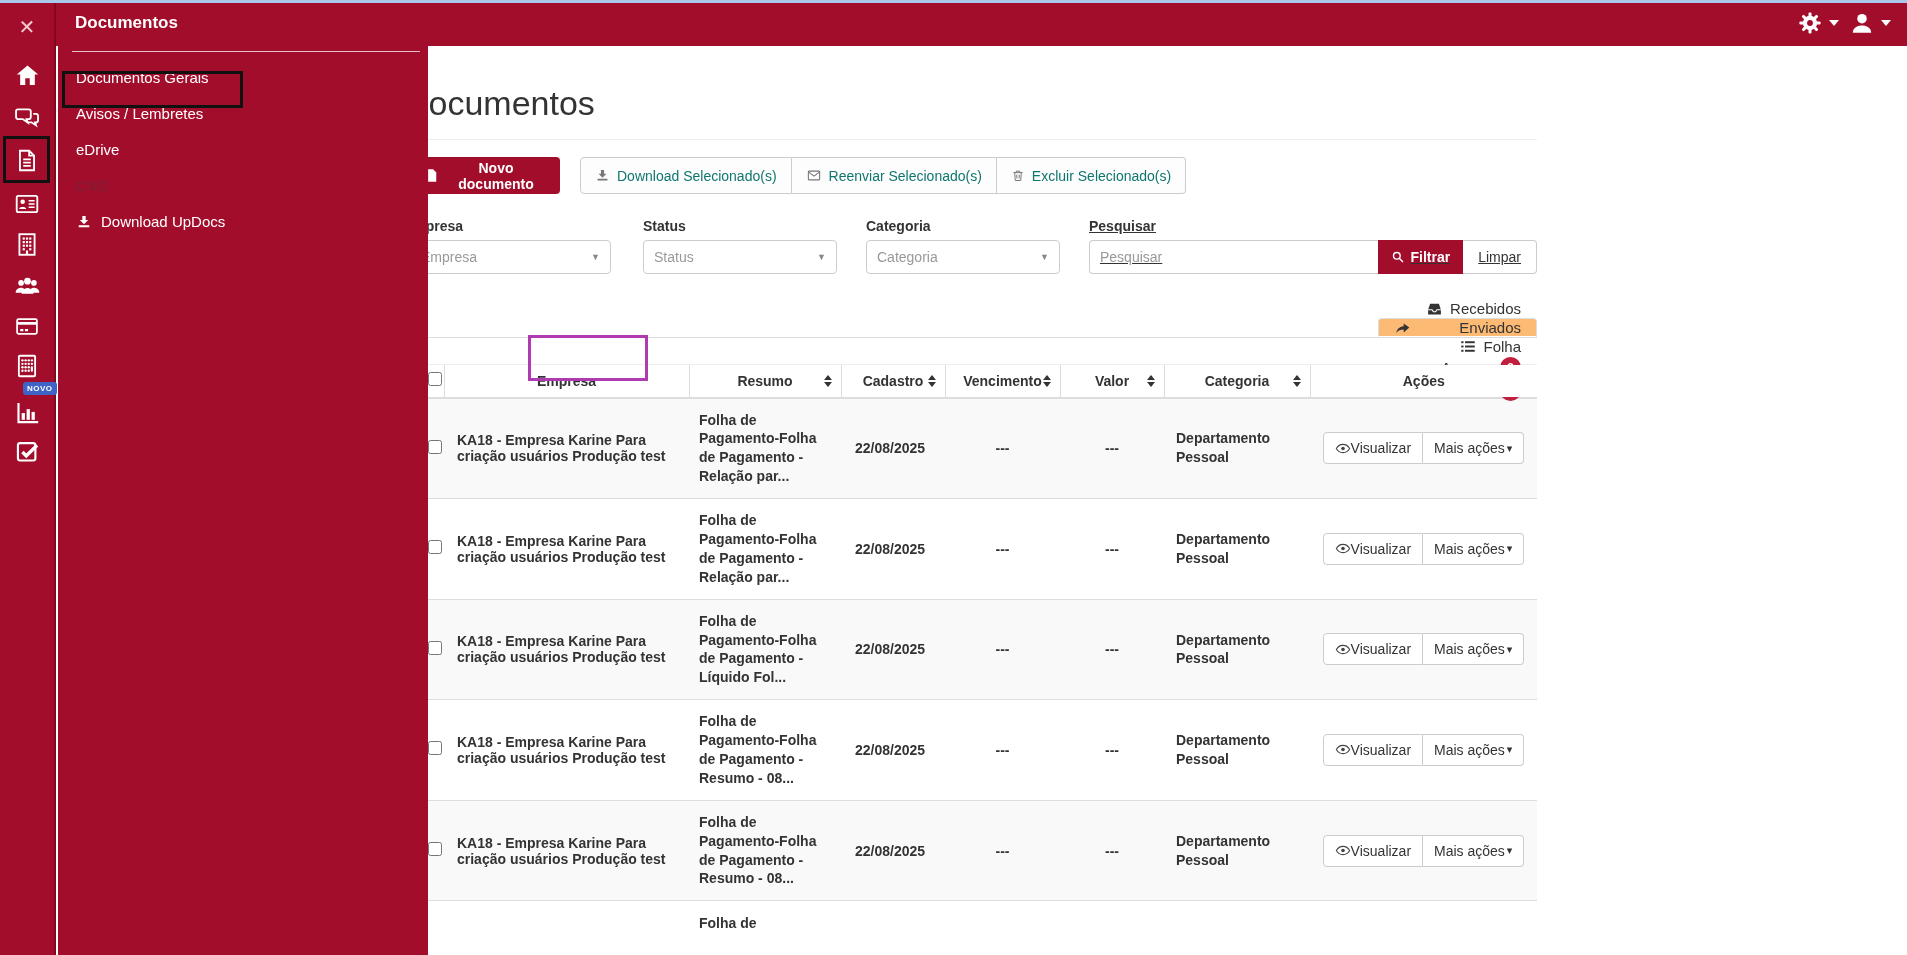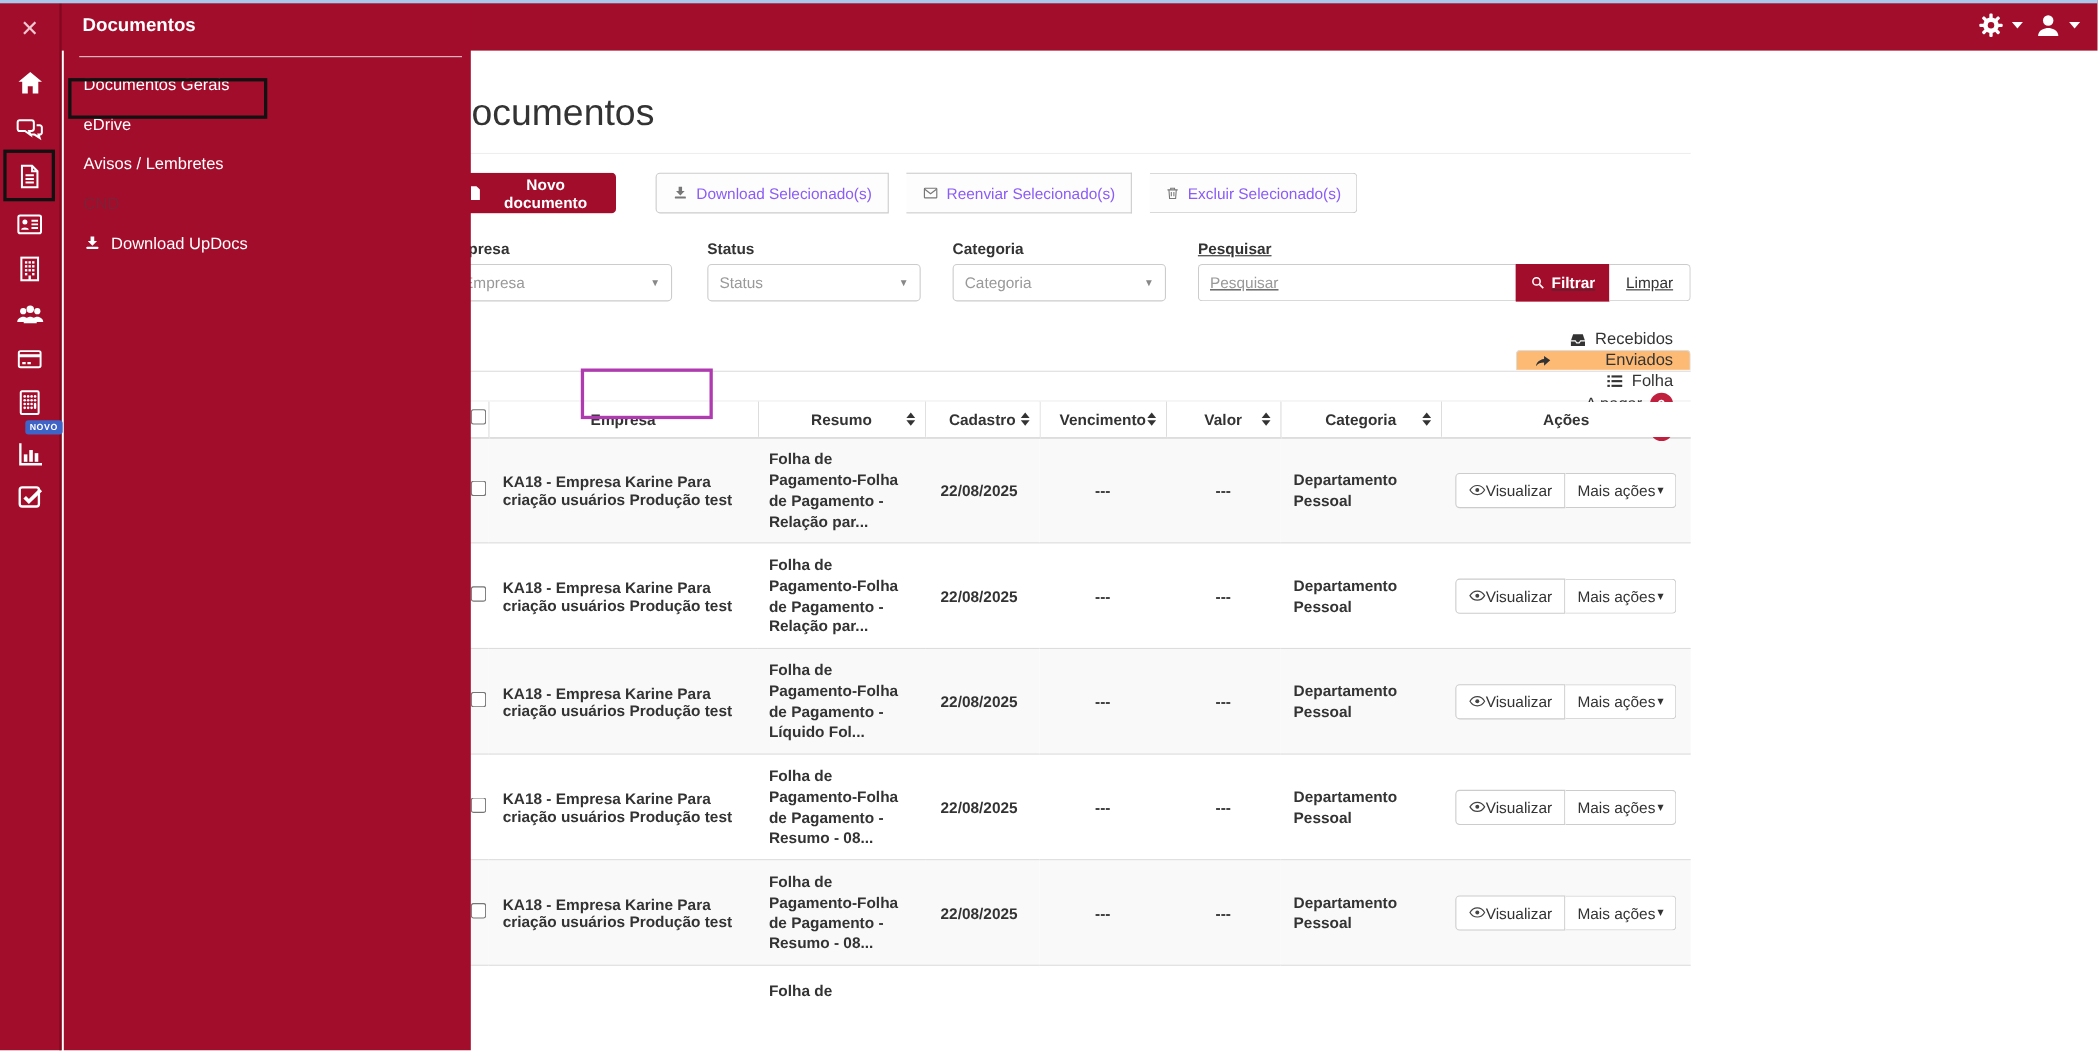--- a/index.html
+++ b/index.html
@@ -43,21 +43,21 @@
   
   .content { position:absolute; left:410px; top:46px; width:1127px; }
   .page-title { margin-top:38px; font-size:34px; font-weight:400; color:#333;
     padding-bottom:16px; border-bottom:1px solid #eee; }
 
   .toolbar { margin-top:17px; display:flex; align-items:center; }
   .btn { display:inline-flex; align-items:center; gap:7px; height:37px; padding:0 14px;
     font-size:14px; border-radius:4px; border:1px solid transparent; cursor:pointer; background:none; font-family:inherit; }
   .btn-primary { background:#a30d2c; color:#fff; font-weight:bold; width:150px; justify-content:center; }
   .btn-group-sec { display:flex; margin-left:20px; }
-  .btn-sec { background:#fdfdfd; color:#8b5cf6; border:1px solid #ccc; border-radius:0; height:37px;margin-left:16px; }
+  .btn-sec { background:#fdfdfd; color:#0f766e; border:1px solid #ccc; border-radius:0; height:37px; }
   .btn-sec:first-child { border-radius:4px 0 0 4px; }
   .btn-sec:last-child  { border-radius:0 4px 4px 0; }
   .btn-sec + .btn-sec { border-left:none; }
 
   
   .filters { margin-top:24px; display:flex; }
   .f-col { display:flex; flex-direction:column; }
   .f-label { font-size:14px; font-weight:bold; color:#333; margin-bottom:6px; }
   .f-select { height:34px; border:1px solid #ccc; border-radius:4px; background:#fff;
     display:flex; align-items:center; justify-content:space-between; padding:0 10px;
@@ -93,21 +93,21 @@
     border-bottom:2px solid #ddd; border-top:1px solid #eee; position:relative; text-align:center; }
   thead th + th { border-left:1px solid #ddd; }
   .sort { position:absolute; right:9px; top:50%; transform:translateY(-50%);
     display:flex; flex-direction:column; gap:2px; cursor:pointer; }
   .sort i { display:block; width:0; height:0; border-left:4px solid transparent; border-right:4px solid transparent; }
   .sort .up { border-bottom:5px solid #333; }
   .sort .dn { border-top:5px solid #333; }
   tbody tr { border-top:1px solid #ddd; height:96px; }
   tbody tr:nth-child(odd) { background:#f9f9f9; }
   tbody tr.partial { background:#fff; }
-  td { font-size:14px; font-weight:bold; color:#333; vertical-align:middle; padding:0 10px; }
+  td { font-size:14px; font-weight:bold; color:#333; vertical-align:middle; padding:12px 10px; }
   td.c-check, th.c-check { text-align:left; padding-left:18px; }
   td.c-empresa { padding-left:13px; text-align:left; }
   td.c-resumo { text-align:left; padding-left:10px; line-height:1.35; }
   td.c-cadastro { text-align:left; padding-left:14px; }
   td.c-venc, td.c-valor { text-align:center; }
   td.c-categ { text-align:left; padding-left:12px; line-height:1.35; }
   td.c-acoes { text-align:center; }
   tr.partial td { vertical-align:top; padding-top:13px; }
   .row-actions { display:inline-flex; }
   .btn-act { display:inline-flex; align-items:center; gap:0; height:32px; padding:0 11px;
@@ -264,22 +264,22 @@
       <path d="M7.5 12.5l3.4 3.4L20.5 6.5" fill="none" stroke="#fff" stroke-width="3"></path>
     </svg>
   </div>
 </div>
 
 <div class="flyout">
   <div class="flyout-title">Documentos</div>
   <div class="flyout-divider"></div>
   <ul class="flyout-menu">
     <li>Documentos Gerais</li>
+    <li>Avisos / Lembretes</li>
     <li>eDrive</li>
-    <li>Avisos / Lembretes</li>
     <li class="disabled">CND</li>
     <li>
       <span class="fly-dl-icon">
         <svg width="16" height="16" viewBox="0 0 24 24">
           <g fill="#fff">
               <path d="M9.5 3h5v6h3.8L12 15.5 5.7 9h3.8z"></path>
               <rect x="4" y="17" width="16" height="3" rx="0.8"></rect>
             </g>
         </svg>
       </span><span>Download UpDocs</span>

